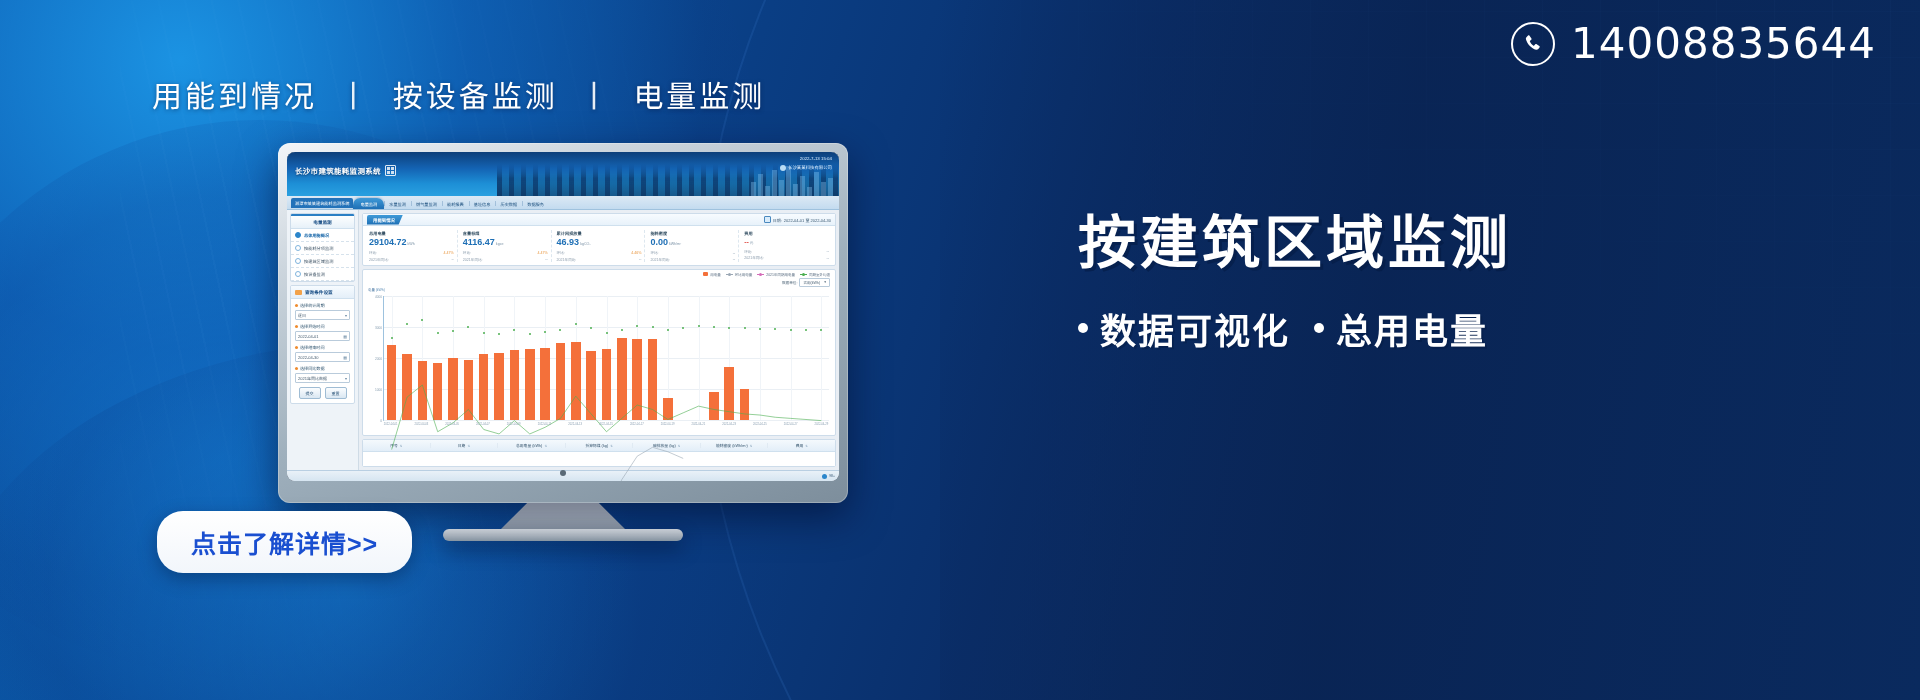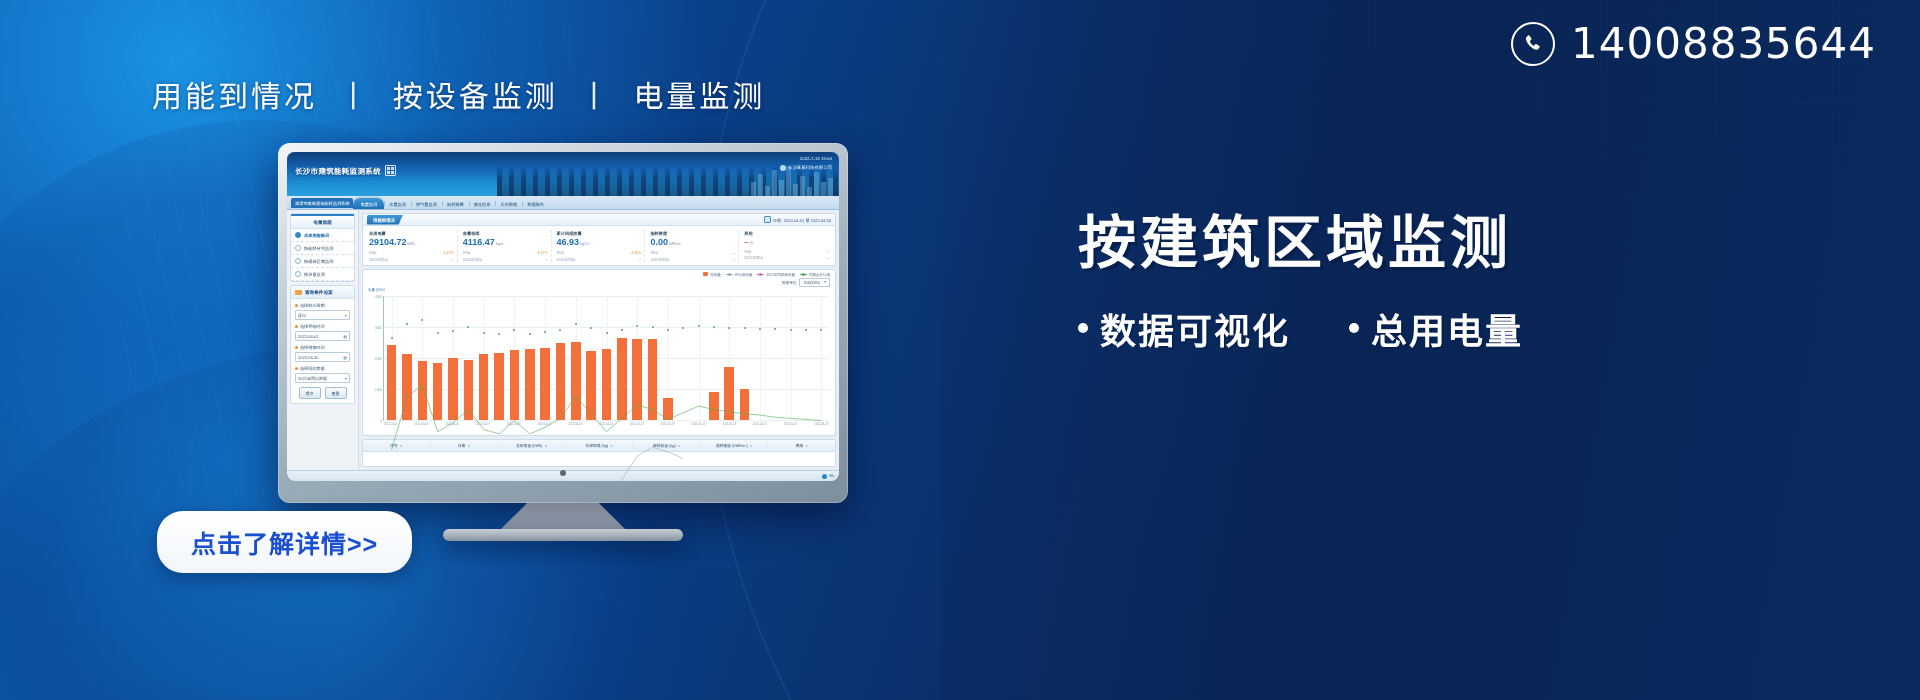--- a/index.html
+++ b/index.html
@@ -266,21 +266,21 @@
     padding:9px 30px;margin-bottom:16px;
     font-size:37px;color:#ffffff;font-weight:700;letter-spacing:1px;white-space:nowrap;
     box-shadow:0 2px 10px rgba(0,15,45,.25);
   }
   .pill-row{display:block;}
   .big-head{
     margin-top:36px;font-size:58px;font-weight:700;color:#ffffff;letter-spacing:4px;white-space:nowrap;
     text-shadow:3px 3px 0 rgba(4,26,66,.55);
   }
   .bullets{
-    margin-top:22px;display:flex;align-items:flex-start;gap:59px;
+    margin-top:22px;display:flex;align-items:flex-start;gap:24px;
     font-size:36px;font-weight:700;color:#ffffff;letter-spacing:2px;white-space:nowrap;
     text-shadow:2px 2px 0 rgba(4,26,66,.45);
   }
   .bullets span{display:flex;align-items:center;gap:12px;}
   .bullets .dot{width:10px;height:10px;border-radius:50%;background:#fff;display:block;}
 
   
   .cta{
     position:absolute;left:157px;top:511px;
     background:linear-gradient(180deg,#ffffff,#f2f6fb);

